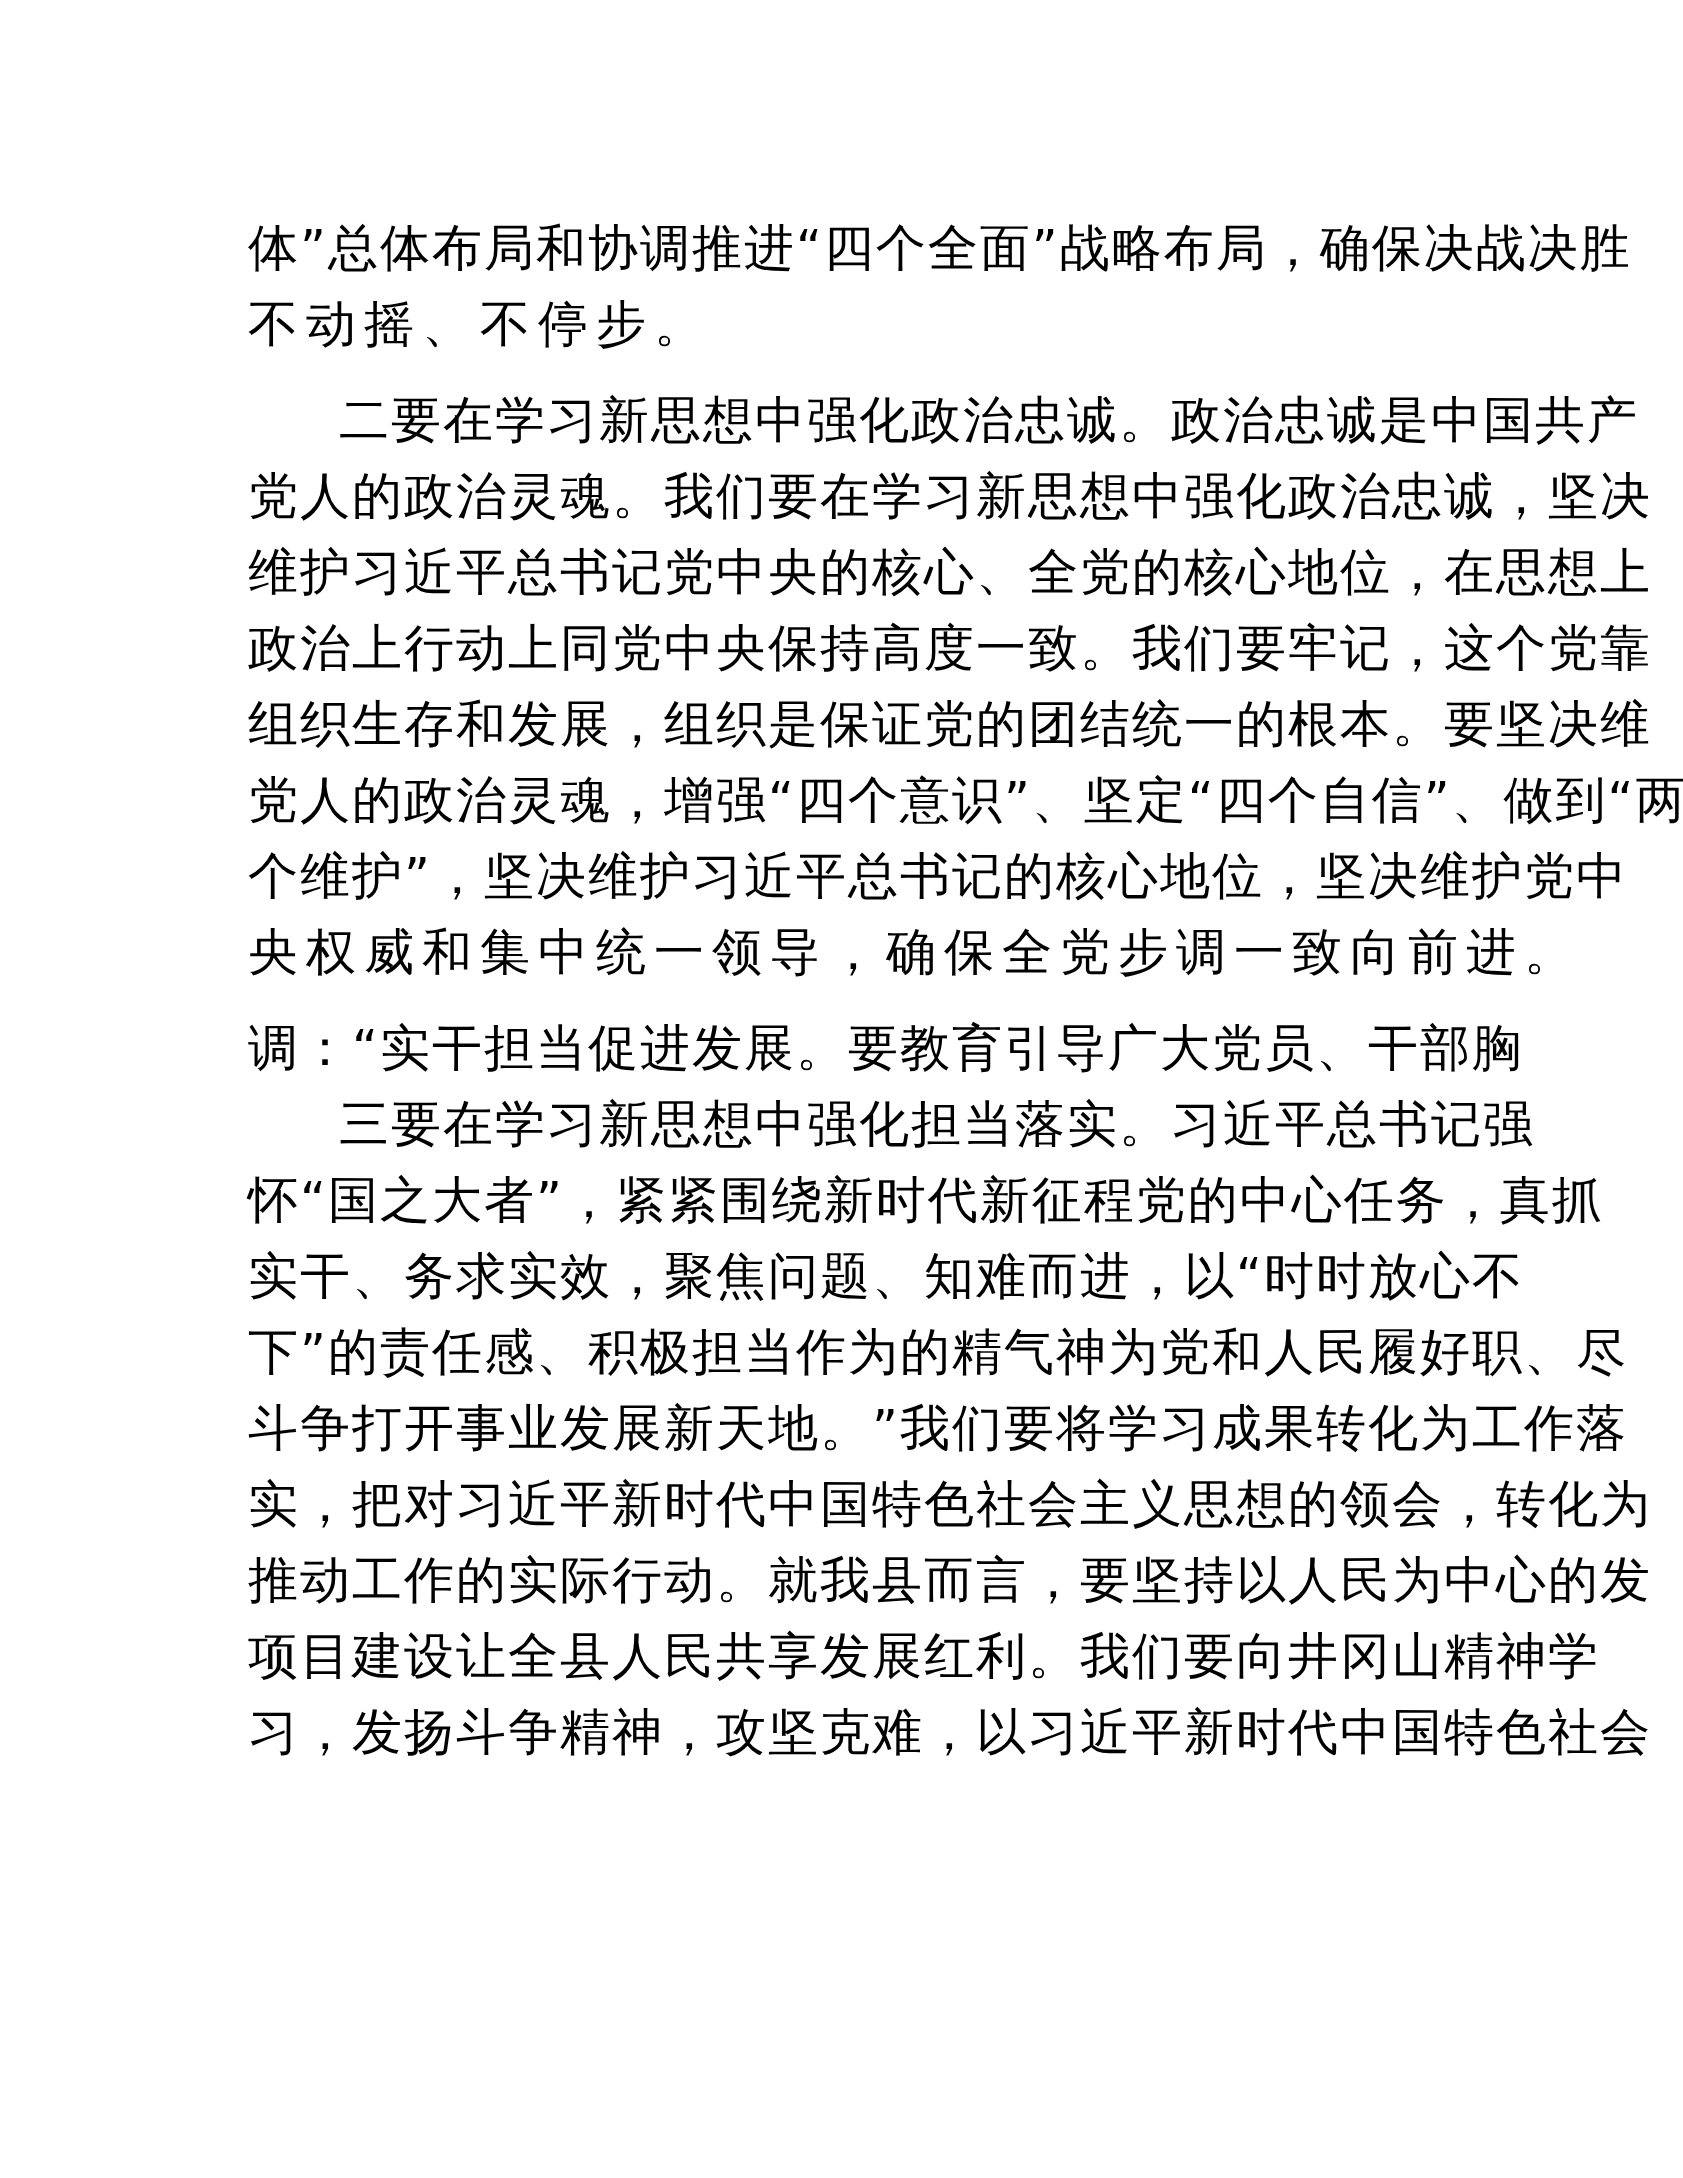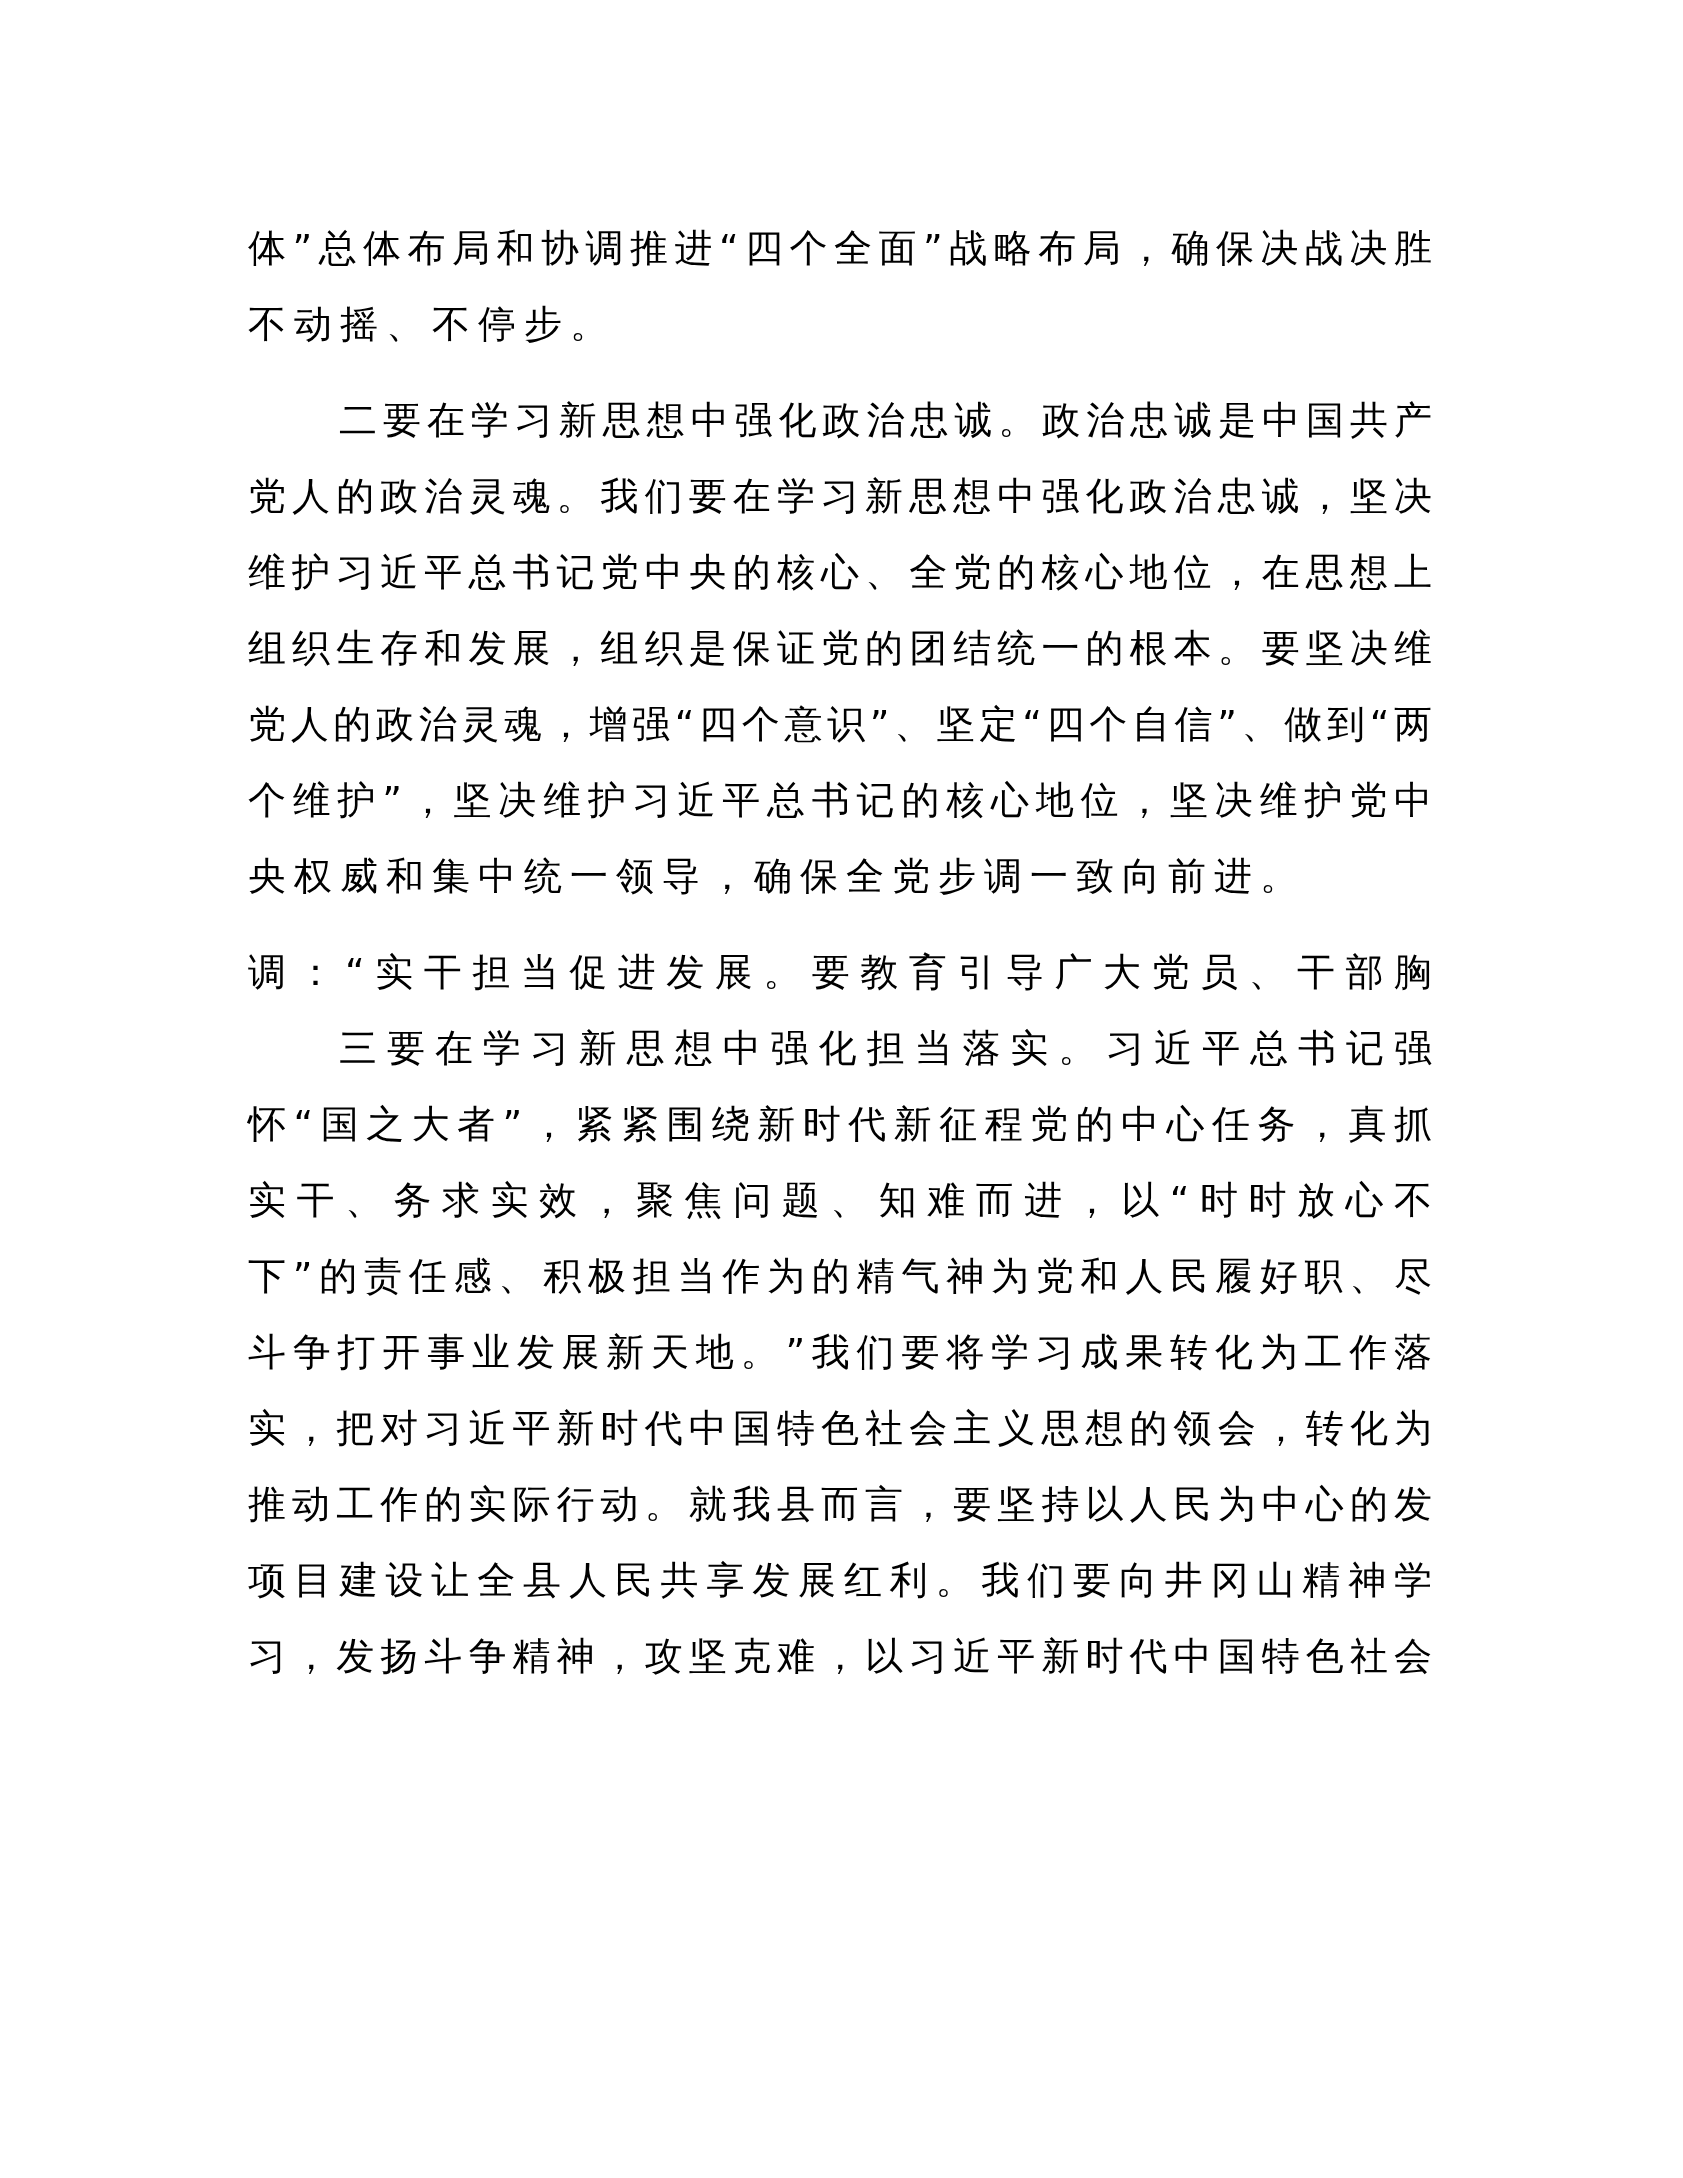--- a/index.html
+++ b/index.html
@@ -21,21 +21,21 @@
     top: 210px;
     width: 1186px;
   }
   .para {
     margin: 0 0 20px 0;
   }
   .line {
     display: block;
     height: 76px;
     line-height: 76px;
-    font-size: 38px;
+    font-size: 50px;
     white-space: nowrap;
     text-align: justify;
     text-align-last: justify;
     letter-spacing: 2px;
   }
   .line.last {
     text-align-last: left;
     letter-spacing: 8px;
   }
   .line.indent {
@@ -49,20 +49,21 @@
 
   <div class="para">
     <span class="line">体”总体布局和协调推进“四个全面”战略布局，确保决战决胜</span>
     <span class="line last">不动摇、不停步。</span>
   </div>
 
   <div class="para">
     <span class="line indent">二要在学习新思想中强化政治忠诚。政治忠诚是中国共产</span>
     <span class="line">党人的政治灵魂。我们要在学习新思想中强化政治忠诚，坚决</span>
     <span class="line">维护习近平总书记党中央的核心、全党的核心地位，在思想上</span>
+    <span class="line">政治上行动上同党中央保持高度一致。我们要牢记，这个党靠</span>
     <span class="line">组织生存和发展，组织是保证党的团结统一的根本。要坚决维</span>
     <span class="line">党人的政治灵魂，增强“四个意识”、坚定“四个自信”、做到“两</span>
     <span class="line">个维护”，坚决维护习近平总书记的核心地位，坚决维护党中</span>
     <span class="line last">央权威和集中统一领导，确保全党步调一致向前进。</span>
   </div>
 
   <div class="para">
     <span class="line">调：“实干担当促进发展。要教育引导广大党员、干部胸</span>
     <span class="line indent">三要在学习新思想中强化担当落实。习近平总书记强</span>
     <span class="line">怀“国之大者”，紧紧围绕新时代新征程党的中心任务，真抓</span>

